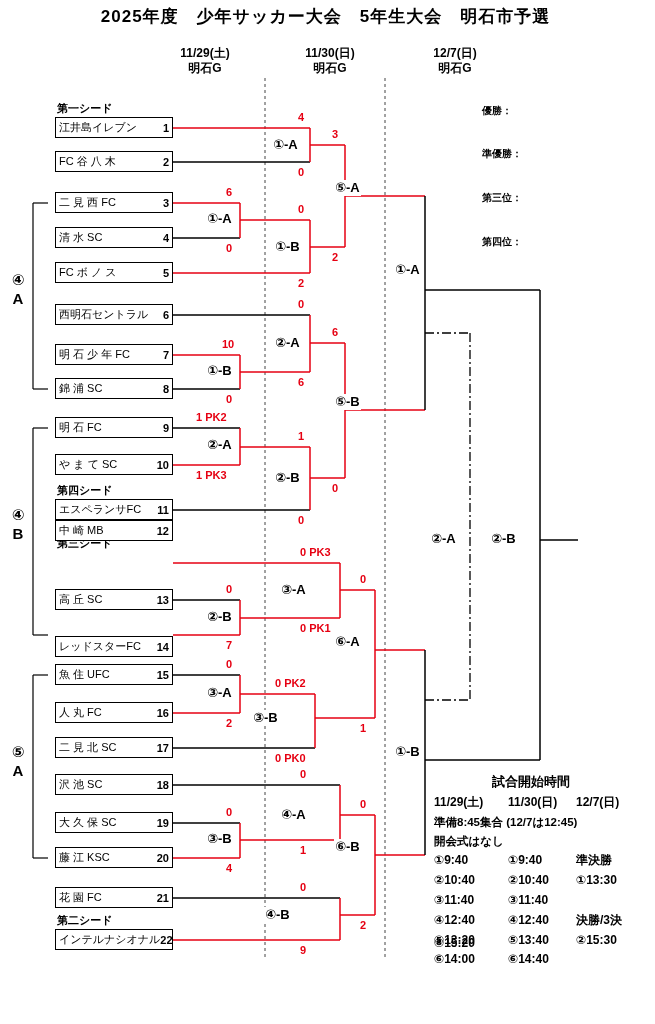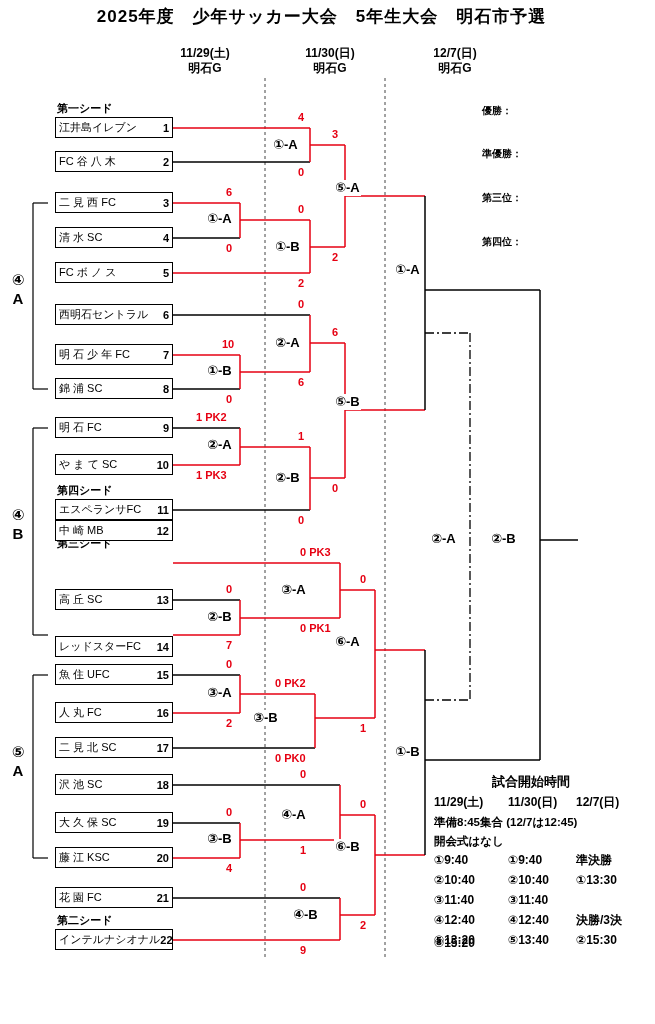--- a/index.html
+++ b/index.html
@@ -1,17 +1,17 @@
 <!DOCTYPE html>
 <html><head>
 <meta charset="utf-8">
 <style>
   html,body{margin:0;padding:0;background:#fff;}
   #stage{position:relative;width:643px;height:1024px;background:#fff;overflow:hidden;
-         font-family:"Liberation Sans","DejaVu Sans",sans-serif;color:#000;}
+         font-family:"Liberation Sans","DejaVu Sans",sans-serif;color:#000;padding-left:8px;}
   .abs{position:absolute;}
   #title{position:absolute;top:5px;left:0;width:100%;text-align:center;
          font-size:17px;font-weight:bold;letter-spacing:1px;}
   .colhead{position:absolute;width:90px;text-align:center;font-weight:bold;font-size:12px;line-height:15px;}
   .team{position:absolute;left:55px;width:118px;height:21px;border:1.5px solid #000;background:#fff;
         display:flex;justify-content:space-between;align-items:center;padding:0 3px;box-sizing:border-box;}
   .team .tn{font-weight:normal;font-size:11px;white-space:nowrap;}
   .team .no{font-weight:bold;font-size:11px;}
   .seed{position:absolute;left:57px;font-weight:bold;font-size:11px;}
   .ml{position:absolute;font-weight:bold;font-size:13px;background:#fff;padding:0 1px;line-height:16px;white-space:nowrap;}
@@ -264,21 +264,21 @@
   <div class="ml" style="left:206px;top:685px">③-A</div>
   <div class="ml" style="left:206px;top:831px">③-B</div>
 
   <div class="ml" style="left:272px;top:137px">①-A</div>
   <div class="ml" style="left:274px;top:239px">①-B</div>
   <div class="ml" style="left:274px;top:335px">②-A</div>
   <div class="ml" style="left:274px;top:470px">②-B</div>
   <div class="ml" style="left:280px;top:582px">③-A</div>
   <div class="ml" style="left:252px;top:710px">③-B</div>
   <div class="ml" style="left:280px;top:807px">④-A</div>
-  <div class="ml" style="left:292px;top:907px">④-B</div>
+  <div class="ml" style="left:264px;top:907px">④-B</div>
   <div class="ml" style="left:334px;top:180px">⑤-A</div>
   <div class="ml" style="left:334px;top:394px">⑤-B</div>
   <div class="ml" style="left:334px;top:634px">⑥-A</div>
   <div class="ml" style="left:334px;top:839px">⑥-B</div>
 
   <div class="ml" style="left:394px;top:262px">①-A</div>
   <div class="ml" style="left:394px;top:744px">①-B</div>
   <div class="ml" style="left:430px;top:531px">②-A</div>
   <div class="ml" style="left:490px;top:531px">②-B</div>
 
@@ -346,20 +346,25 @@
   <div class="schrow" style="top:913px">
     <span class="c1">④12:40</span>
     <span class="c2">④12:40</span>
     <span class="c3">決勝/3決</span>
   </div>
   <div class="schrow" style="top:933px">
     <span class="c1">⑤13:20</span>
     <span class="c2">⑤13:40</span>
     <span class="c3">②15:30</span>
   </div>
+  <div class="schrow" style="top:952px">
+    <span class="c1">⑥14:00</span>
+    <span class="c2">⑥14:40</span>
+    <span class="c3"></span>
+  </div>
   <div class="schrow" style="top:936px">
     <span class="c1">⑧15:20</span>
     <span class="c2"></span>
     <span class="c3"></span>
   </div>
 
 
 </div>
 
 </body></html>

